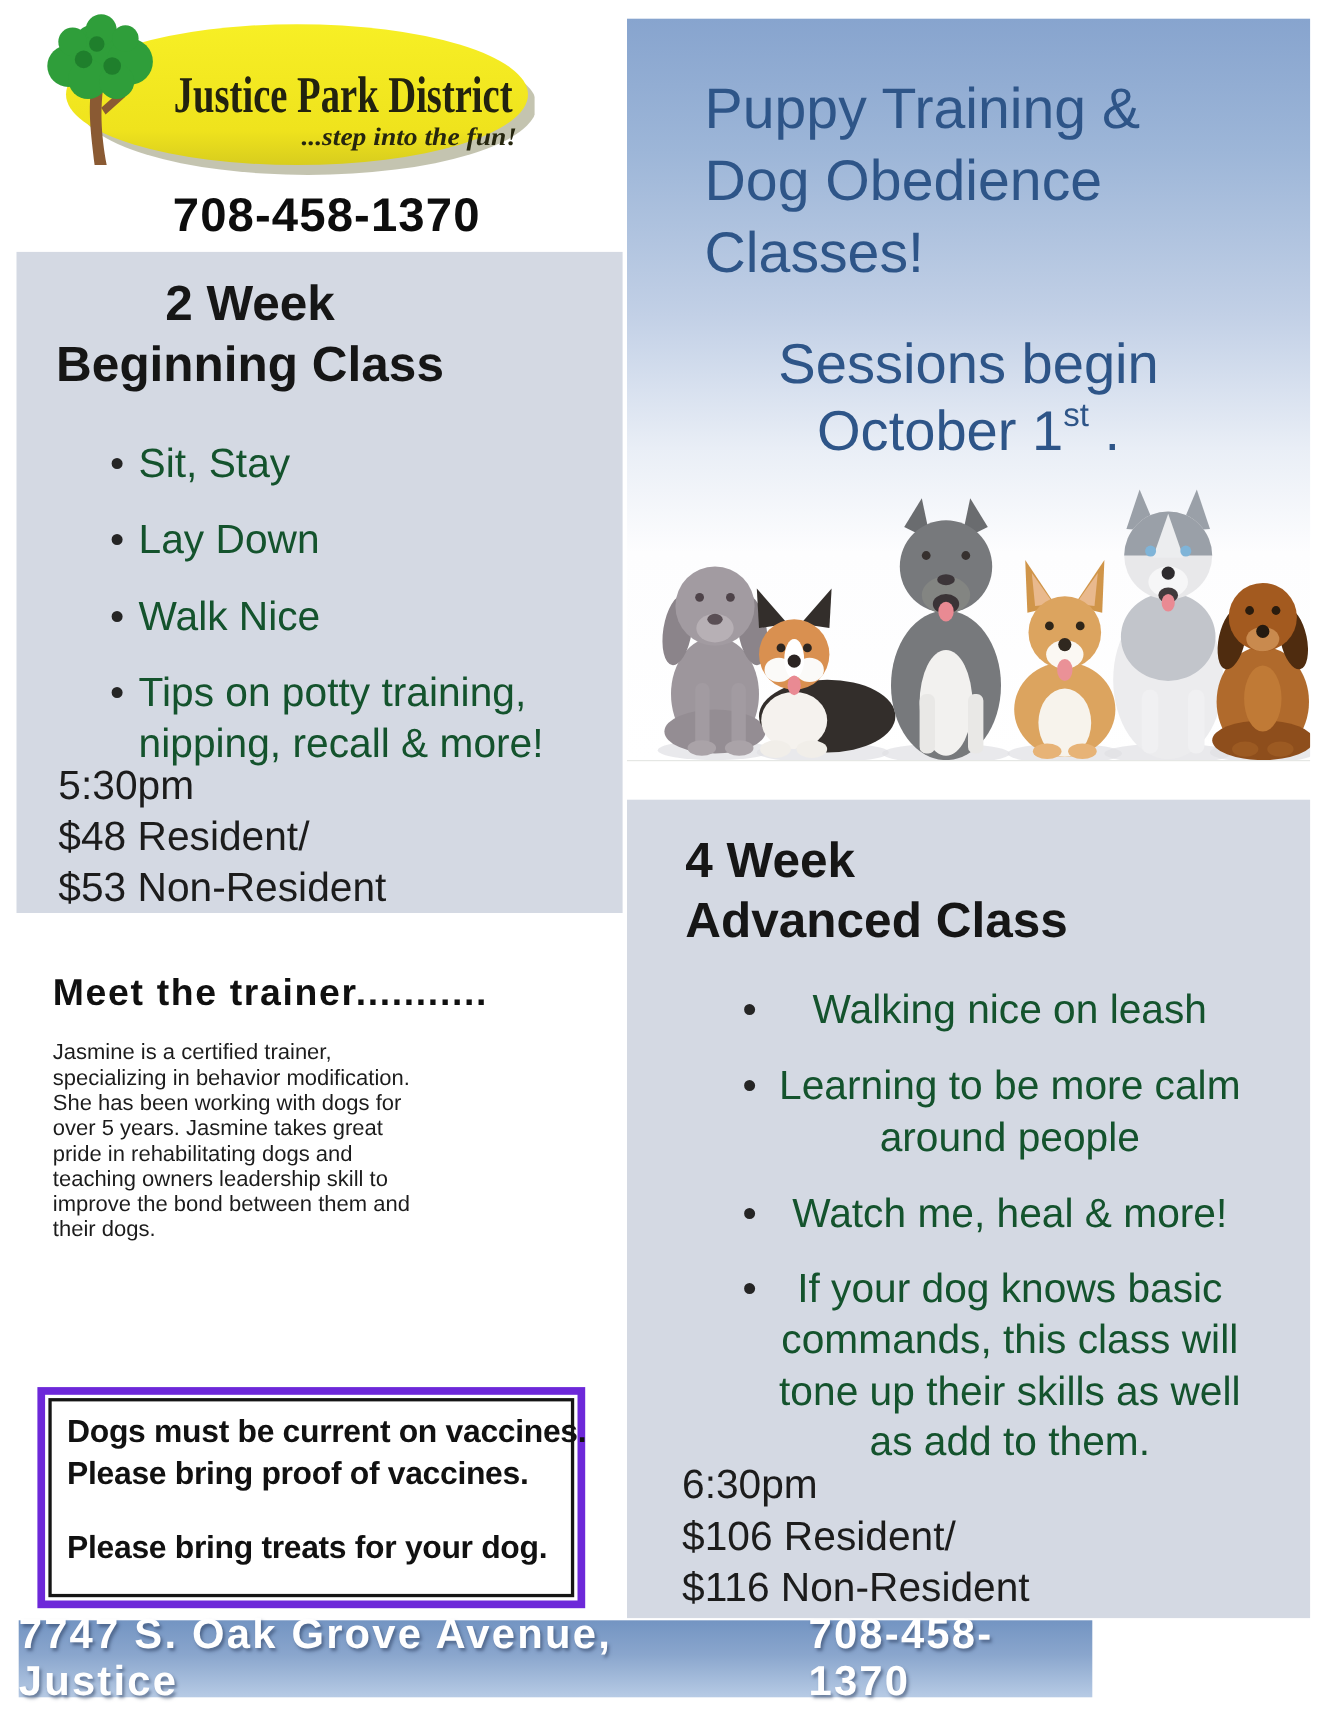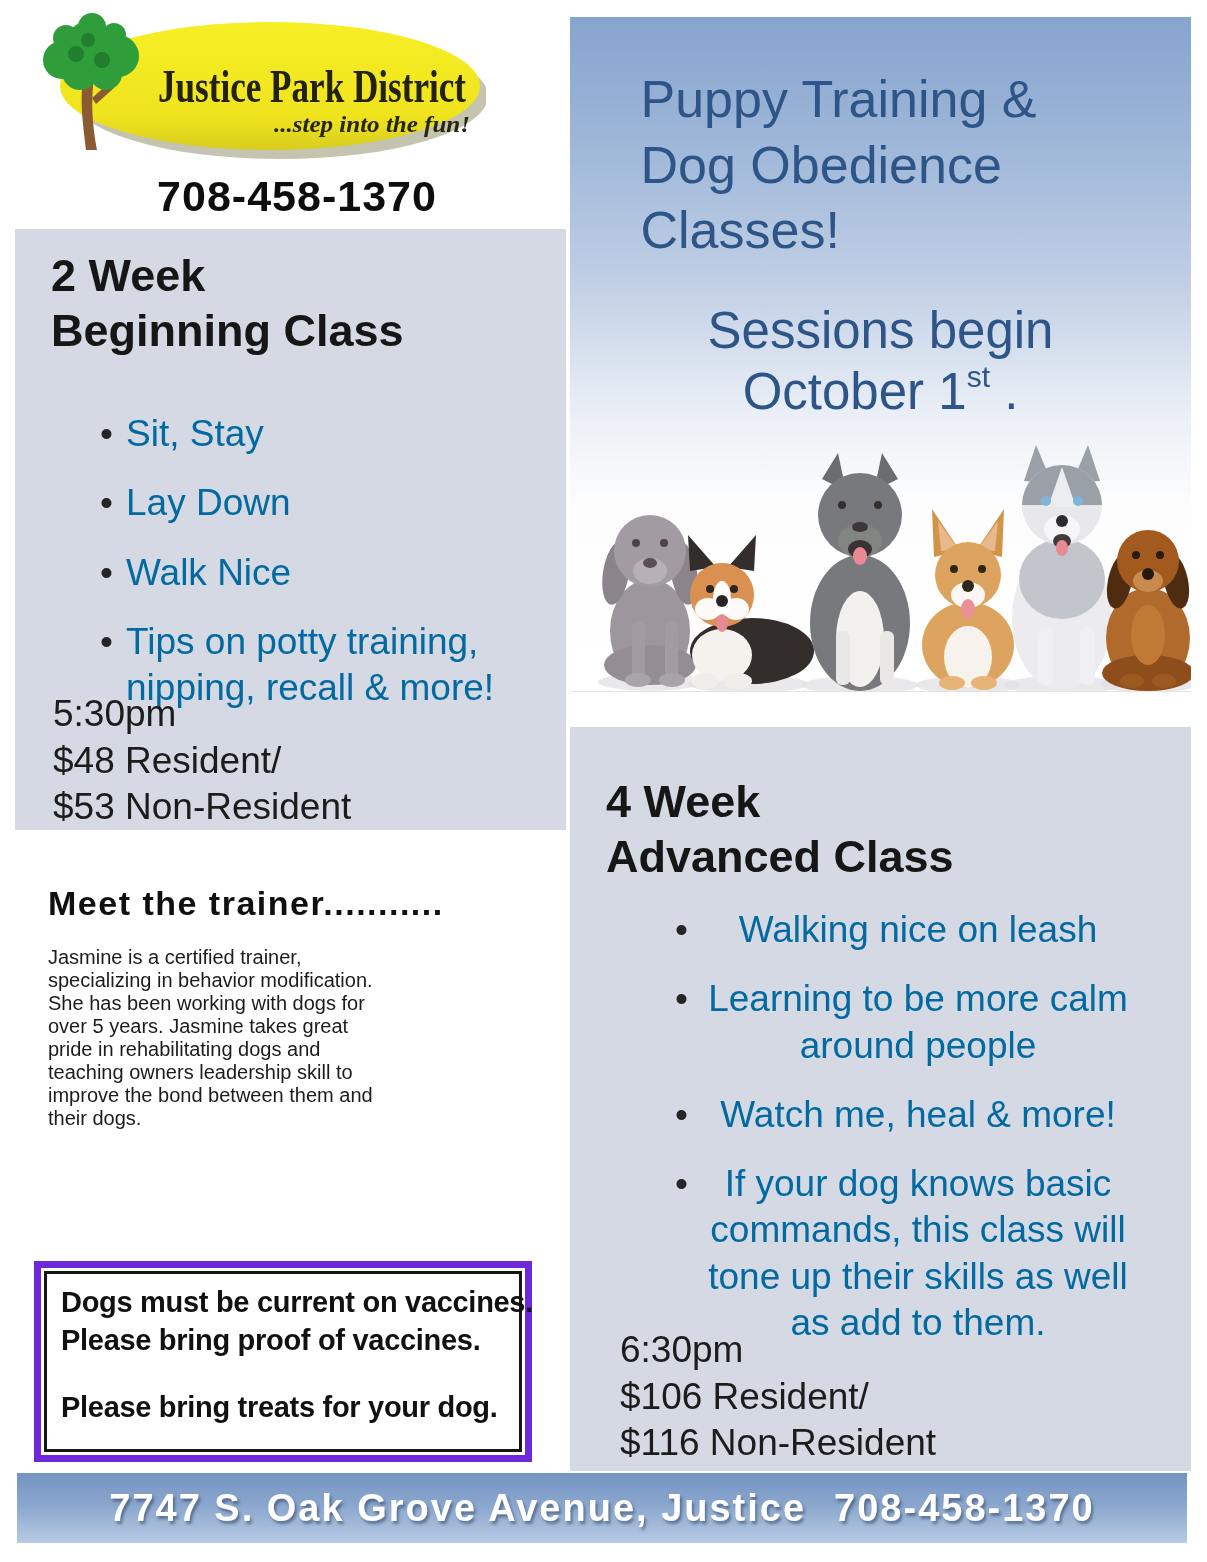--- a/index.html
+++ b/index.html
@@ -7,24 +7,24 @@
         font-family:"Liberation Sans",sans-serif;color:#1a1a1a;}
 
   
   .logo{position:absolute;left:26px;top:10px;width:460px;height:158px;}
   .phone{position:absolute;left:92px;top:172px;width:410px;text-align:center;
          font-size:43px;font-weight:bold;color:#0d0d0d;letter-spacing:1px;}
 
   
   .panel-left{position:absolute;left:15px;top:229px;width:551px;height:601px;background:#d4d9e3;}
   .class-title{position:absolute;left:36px;top:20px;font-size:45px;font-weight:bold;
-               color:#161616;line-height:1.22;}
+               color:#161616;line-height:1.22;text-align:center;}
   ul.bullets{position:absolute;list-style:none;margin:0;padding:0;}
-  ul.bullets li{position:relative;font-size:37px;color:#0369a1;line-height:1.25;
-                padding-left:26px;margin-bottom:23px;margin-top:12px;}
+  ul.bullets li{position:relative;font-size:37px;color:#14532d;line-height:1.25;
+                padding-left:26px;margin-bottom:23px;}
   ul.bullets li::before{content:"\2022";position:absolute;left:0;top:0;color:#252525;}
   .bullets-left{left:85px;top:170px;width:442px;}
   .schedule{position:absolute;left:38px;top:462px;font-size:37px;line-height:1.26;color:#1c1c1c;}
 
   
   .trainer-heading{position:absolute;left:48px;top:884px;font-size:34px;font-weight:bold;
                    color:#101010;letter-spacing:1.5px;}
   .trainer-bio{position:absolute;left:48px;top:946px;font-size:20px;color:#1c1c1c;
                line-height:1.15;white-space:nowrap;}
 
@@ -43,28 +43,28 @@
         border-bottom:1px solid #e3e5e1;}
   .hero-title{margin:50px auto 0;width:480px;text-align:left;font-size:52px;
               line-height:1.26;color:#2e5588;}
   .sessions{margin:36px auto 0;width:560px;text-align:center;font-size:51px;
             line-height:1.2;color:#2e5588;}
   .sessions sup{font-size:30px;vertical-align:baseline;position:relative;top:-22px;}
   .dogs{position:absolute;left:0;bottom:0;width:621px;height:298px;}
 
   
   .panel-right{position:absolute;left:570px;top:727px;width:621px;height:744px;background:#d4d9e3;}
-  .adv-title{position:absolute;left:36px;top:28px;font-size:45px;font-weight:bold;
-             color:#161616;line-height:1.22;margin-top:20px;}
+  .adv-title{position:absolute;left:53px;top:28px;font-size:45px;font-weight:bold;
+             color:#161616;line-height:1.22;}
   .bullets-right{left:105px;top:168px;width:460px;}
   .bullets-right li{margin-bottom:17px;line-height:1.28;text-align:center;}
   .schedule-right{position:absolute;left:50px;top:600px;font-size:37px;line-height:1.26;color:#1c1c1c;}
 
   
-  .footer{position:absolute;left:17px;top:1473px;width:1170px;height:70px;
+  .footer{position:absolute;left:17px;top:1473px;width:976px;height:70px;
           background:linear-gradient(180deg,#7394c2 0%,#8aa6cd 45%,#b7cbe5 100%);
           display:flex;align-items:center;justify-content:center;gap:28px;
           color:#ffffff;font-weight:bold;font-size:38px;letter-spacing:2px;
           text-shadow:2px 3px 3px rgba(43,62,94,0.55);}
 </style>
 </head>
 <body>
 
 <div class="page">
 

